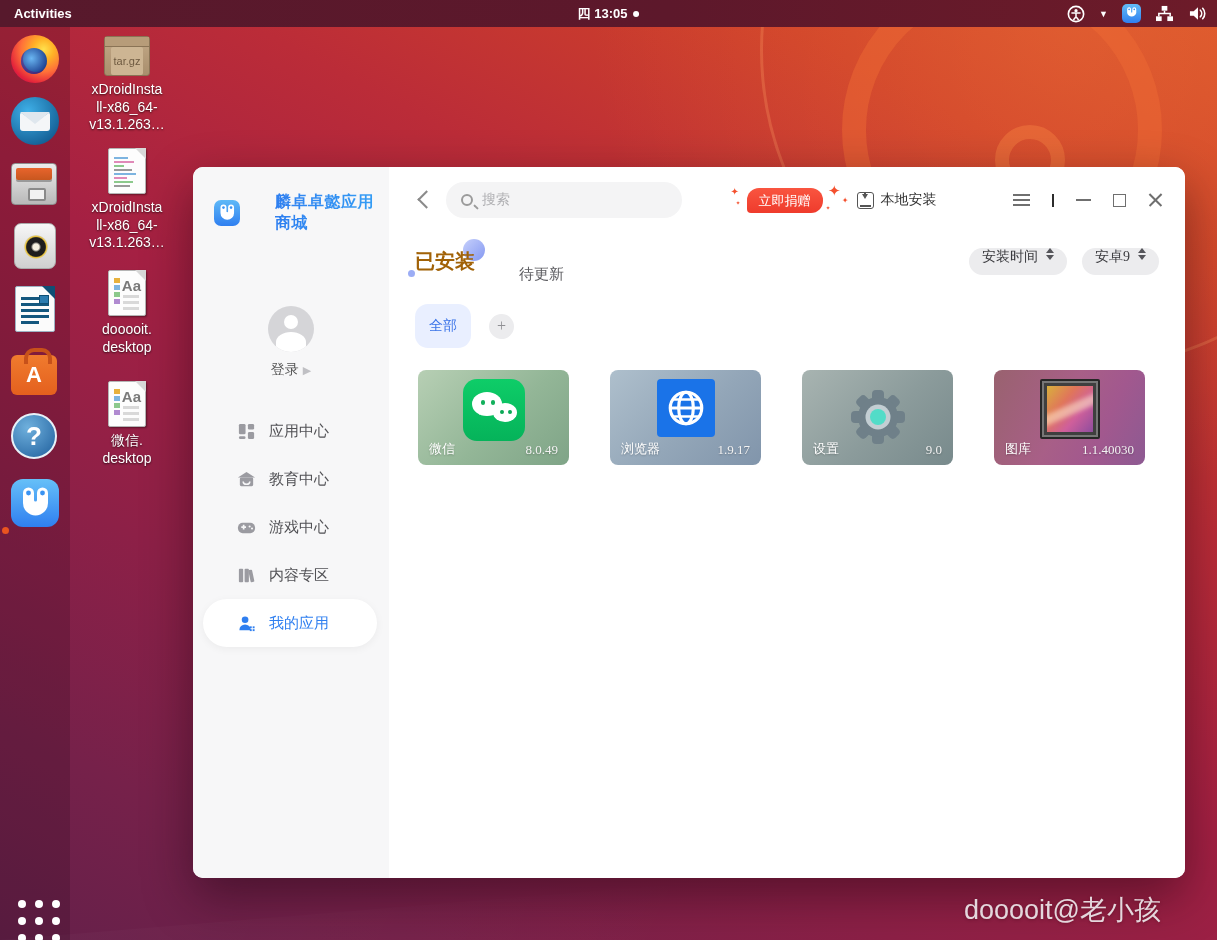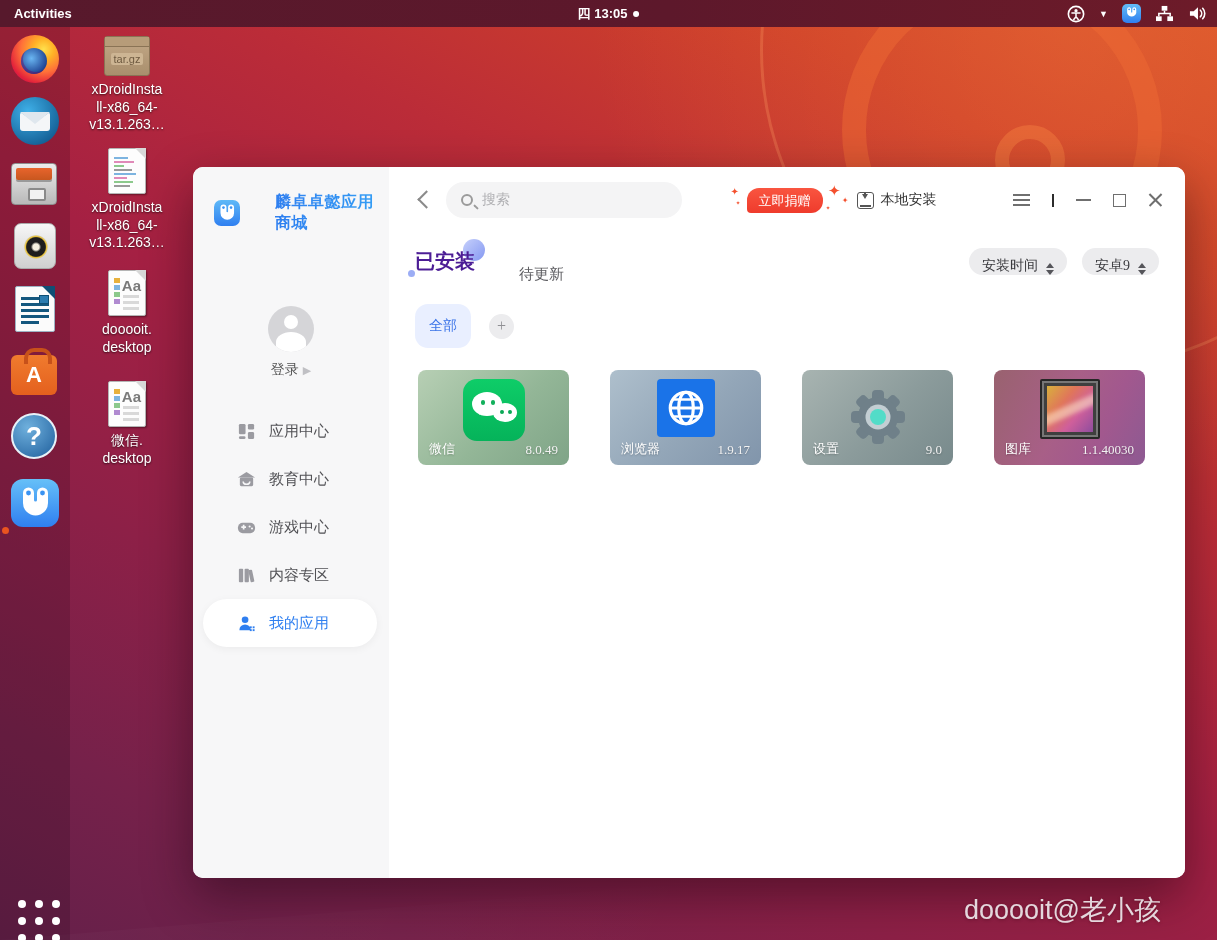--- a/index.html
+++ b/index.html
@@ -66,21 +66,21 @@
     display:flex; align-items:center; justify-content:center; color:#fff; font-size:26px; font-weight:bold; }
   .dock-store { width:48px; height:48px; border-radius:12px; background:linear-gradient(180deg,#66c0f8,#2f7ff0); position:relative; }
 
   
   .desk-item { position:absolute; width:110px; left:72px; text-align:center; color:#fff; font-size:14px; }
   .desk-item .dicon { margin:0 auto; }
   .desk-item .lbl { margin-top:5px; line-height:1.25; text-shadow:0 1px 2px rgba(0,0,0,.65); }
   .dicon-tar { width:46px; height:40px; border-radius:3px; background:linear-gradient(180deg,#c3a887,#a98f6d); border:1px solid #8a7355; position:relative;
     display:flex; align-items:flex-end; justify-content:center; }
   .dicon-tar::before { content:""; position:absolute; top:0; left:0; right:0; height:9px; background:#b79c79; border-bottom:1px solid #8a7355; }
-  .dicon-tar .tag { font-size:11px; color:#6e5a40; background:#cdb593; border-radius:2px; padding:0 3px; margin-bottom:10px; }
+  .dicon-tar .tag { font-size:11px; color:#6e5a40; background:#cdb593; border-radius:2px; padding:8px 3px; margin-bottom:0; }
   .dicon-page { width:38px; height:46px; background:#fdfdfd; border:1px solid #b5b5b5; border-radius:2px; position:relative; box-shadow:1px 1px 2px rgba(0,0,0,.4); }
   .dicon-page::before { content:""; position:absolute; right:-1px; top:-1px; border-style:solid; border-width:0 11px 11px 0; border-color:transparent #d8d8d8 transparent transparent; }
   .dicon-page .cl { position:absolute; left:5px; height:2px; }
   .dicon-desktop .aa { position:absolute; right:4px; top:6px; font-size:15px; color:#7a7a7a; font-weight:bold; }
   .dicon-desktop .bar { position:absolute; left:5px; width:6px; height:5px; }
   .dicon-desktop .tln { position:absolute; left:14px; height:3px; width:16px; background:#d9d9d9; }
 
   
   .appwin { position:absolute; left:193px; top:167px; width:992px; height:711px; border-radius:10px;
     background:#fff; box-shadow:0 18px 50px rgba(20,0,10,.45); display:flex; overflow:hidden; z-index:30; }
@@ -129,27 +129,27 @@
   .wc-menu { width:17px; height:12px; border-top:2px solid #6f6f6f; border-bottom:2px solid #6f6f6f; position:relative; cursor:pointer; }
   .wc-menu::after { content:""; position:absolute; left:0; top:3px; width:100%; height:2px; background:#6f6f6f; }
   .wc-sep { width:2.5px; height:13px; background:#2c2c2c; }
   .wc-min { width:15px; height:2px; background:#6f6f6f; cursor:pointer; }
   .wc-max { width:13px; height:13px; border:1.8px solid #6f6f6f; cursor:pointer; }
   .wc-close { position:relative; width:15px; height:15px; cursor:pointer; }
   .wc-close::before, .wc-close::after { content:""; position:absolute; left:-1px; top:6.5px; width:17px; height:1.8px; background:#6f6f6f; }
   .wc-close::before { transform:rotate(45deg); } .wc-close::after { transform:rotate(-45deg); }
 
   .tabs-row { display:flex; align-items:center; padding:6px 26px 0 26px; }
-  .tab-installed { position:relative; font-size:20px; font-weight:bold; color:#4c1d95; cursor:pointer; z-index:1; }
+  .tab-installed { position:relative; font-size:20px; font-weight:bold; color:#a16207; cursor:pointer; z-index:1; }
   .tab-bubble { position:absolute; right:-10px; top:-9px; width:22px; height:22px; border-radius:50%;
     background:linear-gradient(135deg,#c3cdfb,#7e93f1); opacity:.95; z-index:-1; }
   .tab-dot { position:absolute; left:-7px; bottom:-2px; width:7px; height:7px; border-radius:50%; background:#9cadf5; }
   .tab-update { font-size:15px; color:#5c5c60; margin-left:44px; cursor:pointer;margin-top:26px; }
   .tabs-spacer { flex:1; }
-  .filter-pill { height:27px; background:#ececee; border-radius:14px; display:flex; align-items:flex-end; gap:8px; padding:0 13px; font-size:14px; color:#3a3a3e; cursor:pointer; }
+  .filter-pill { height:27px; background:#ececee; border-radius:14px; display:flex; align-items:flex-start; gap:8px; padding:0 13px; font-size:14px; color:#3a3a3e; cursor:pointer; }
   .filter-pill + .filter-pill { margin-left:15px; }
   .updown { display:flex; flex-direction:column; gap:2px; }
   .updown i { display:block; width:0; height:0; border-left:4px solid transparent; border-right:4px solid transparent; }
   .updown .up { border-bottom:5px solid #55555a; }
   .updown .dn { border-top:5px solid #55555a; }
 
   .cat-row { display:flex; align-items:center; gap:18px; padding:20px 26px 0 26px; }
   .cat-pill { height:44px; padding:0 14px; border-radius:13px; background:#e9efff; color:#3a73e8; font-size:14px; display:flex; align-items:center; cursor:pointer; }
   .add-btn { width:25px; height:25px; border-radius:50%; background:#ececee; color:#909094; font-size:16px; display:flex; align-items:center; justify-content:center; cursor:pointer; }
 

